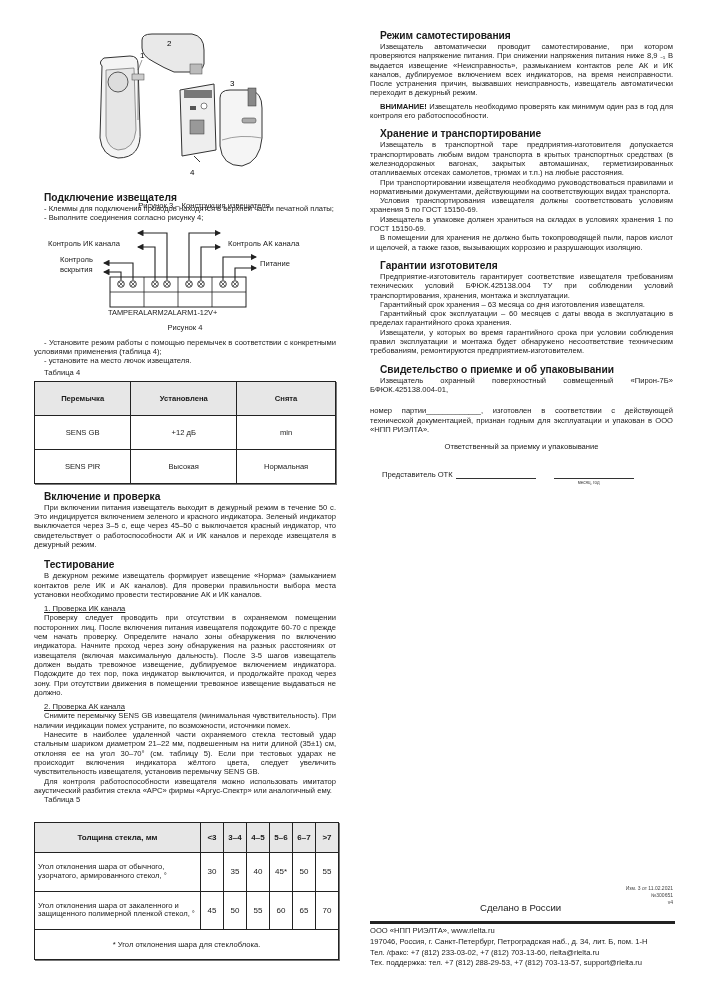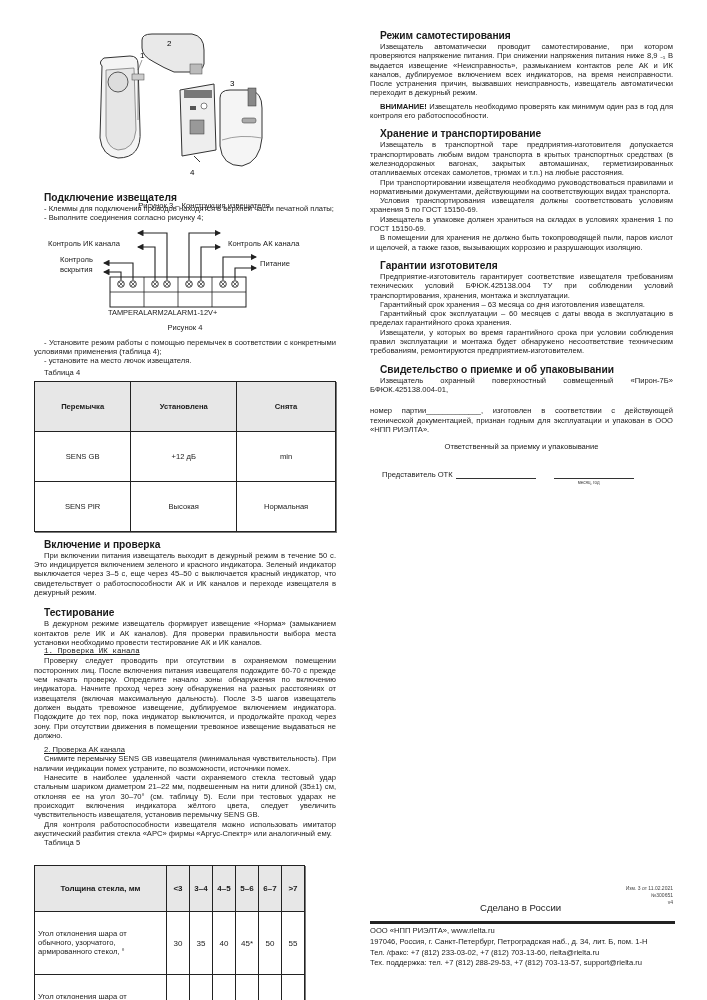--- a/index.html
+++ b/index.html
@@ -7,25 +7,25 @@
          font-family: "Liberation Sans", sans-serif; color: #1a1a1a; }
   .col { position: absolute; top: 0; }
   .col-left { left: 34px; width: 302px; }
   .col-right { left: 370px; width: 303px; }
   p { margin: 0; font-size: 7.6px; line-height: 9.3px; text-align: justify; }
   p.ind { text-indent: 10px; }
   h2 { margin: 0; font-size: 10.2px; font-weight: bold; line-height: 12px; padding-left: 10px; }
   .caption { font-size: 7.6px; text-align: center; }
   .sub { text-decoration: underline; padding-left: 10px; display: block; font-size: 7.6px; line-height: 9.3px; }
   table { border-collapse: collapse; font-size: 7.6px; }
-  td, th { border: 1px solid #222; padding: 18px 3px; text-align: center; }
+  td, th { border: 1px solid #222; padding: 10px 3px; text-align: center; }
   th { background: #e7e7e7; font-weight: bold; }
   .t4 { width: 302px; margin-left: 0; box-shadow: 1px 1px 0 #777; }
   .t4 td, .t4 th { height: 13px; }
-  .t5 { width: 271px; box-shadow: 1px 1px 0 #777; }
+  .t5 { width: 305px; box-shadow: 1px 1px 0 #777; }
   .t5 td.l { text-align: left; line-height: 8.6px; }
   .t5 th.l { font-size: 8px; }
   .t5 td.n { width: 16px; font-size: 8px; }
   .t5 th.n { width: 16px; font-size: 8px; }
   .footnote td { text-align: center; }
   .sig { font-size: 7.6px; }
   .footer-line { border-top: 3px solid #222; position: absolute; left: 370px; width: 305px; top: 921px; }
   .contact { font-size: 7.6px; line-height: 10.8px; }
   .tiny { font-size: 5px; color: #444; text-align: right; line-height: 7px; }
 </style>
@@ -157,21 +157,21 @@
       <td>Нормальная</td>
     </tr>
   </tbody>
     </table>
 
   <h2 style="margin-top:7px;">Включение и проверка</h2>
   <p class="ind">При включении питания извещатель выходит в дежурный режим в течение 50 с. Это индицируется включением зеленого и красного индикатора. Зеленый индикатор выключается через 3–5 с, еще через 45–50 с выключается красный индикатор, что свидетельствует о работоспособности АК и ИК каналов и переходе извещателя в дежурный режим.</p>
 
   <h2 style="margin-top:10px;">Тестирование</h2>
   <p class="ind">В дежурном режиме извещатель формирует извещение «Норма» (замыканием контактов реле ИК и АК каналов). Для проверки правильности выбора места установки необходимо провести тестирование АК и ИК каналов.</p>
-  <span class="sub" style="font-family:Liberation Mono, monospace;">1. Проверка ИК канала</span>
+  <span class="sub" style="margin-top:5px;">1. Проверка ИК канала</span>
   <p class="ind">Проверку следует проводить при отсутствии в охраняемом помещении посторонних лиц. После включения питания извещателя подождите 60-70 с прежде чем начать проверку. Определите начало зоны обнаружения по включению индикатора. Начните проход через зону обнаружения на разных расстояниях от извещателя (включая максимальную дальность). После 3-5 шагов извещатель должен выдать тревожное извещение, дублируемое включением индикатора. Подождите до тех пор, пока индикатор выключится, и продолжайте проход через зону. При отсутствии движения в помещении тревожное извещение выдаваться не должно.</p>
   <span class="sub" style="margin-top:5px;">2. Проверка АК канала</span>
   <p class="ind">Снимите перемычку SENS GB извещателя (минимальная чувствительность). При наличии индикации помех устраните, по возможности, источники помех.</p>
   <p class="ind">Нанесите в наиболее удаленной части охраняемого стекла тестовый удар стальным шариком диаметром 21–22 мм, подвешенным на нити длиной (35±1) см, отклоняя ее на угол 30–70° (см. таблицу 5). Если при тестовых ударах не происходит включения индикатора жёлтого цвета, следует увеличить чувствительность извещателя, установив перемычку SENS GB.</p>
   <p class="ind">Для контроля работоспособности извещателя можно использовать имитатор акустический разбития стекла «АРС» фирмы «Аргус-Спектр» или аналогичный ему.</p>
 
   <p class="ind" style="margin-bottom:18px;">Таблица 5</p>
   <table class="t5">
     <tbody>
         <tr>

